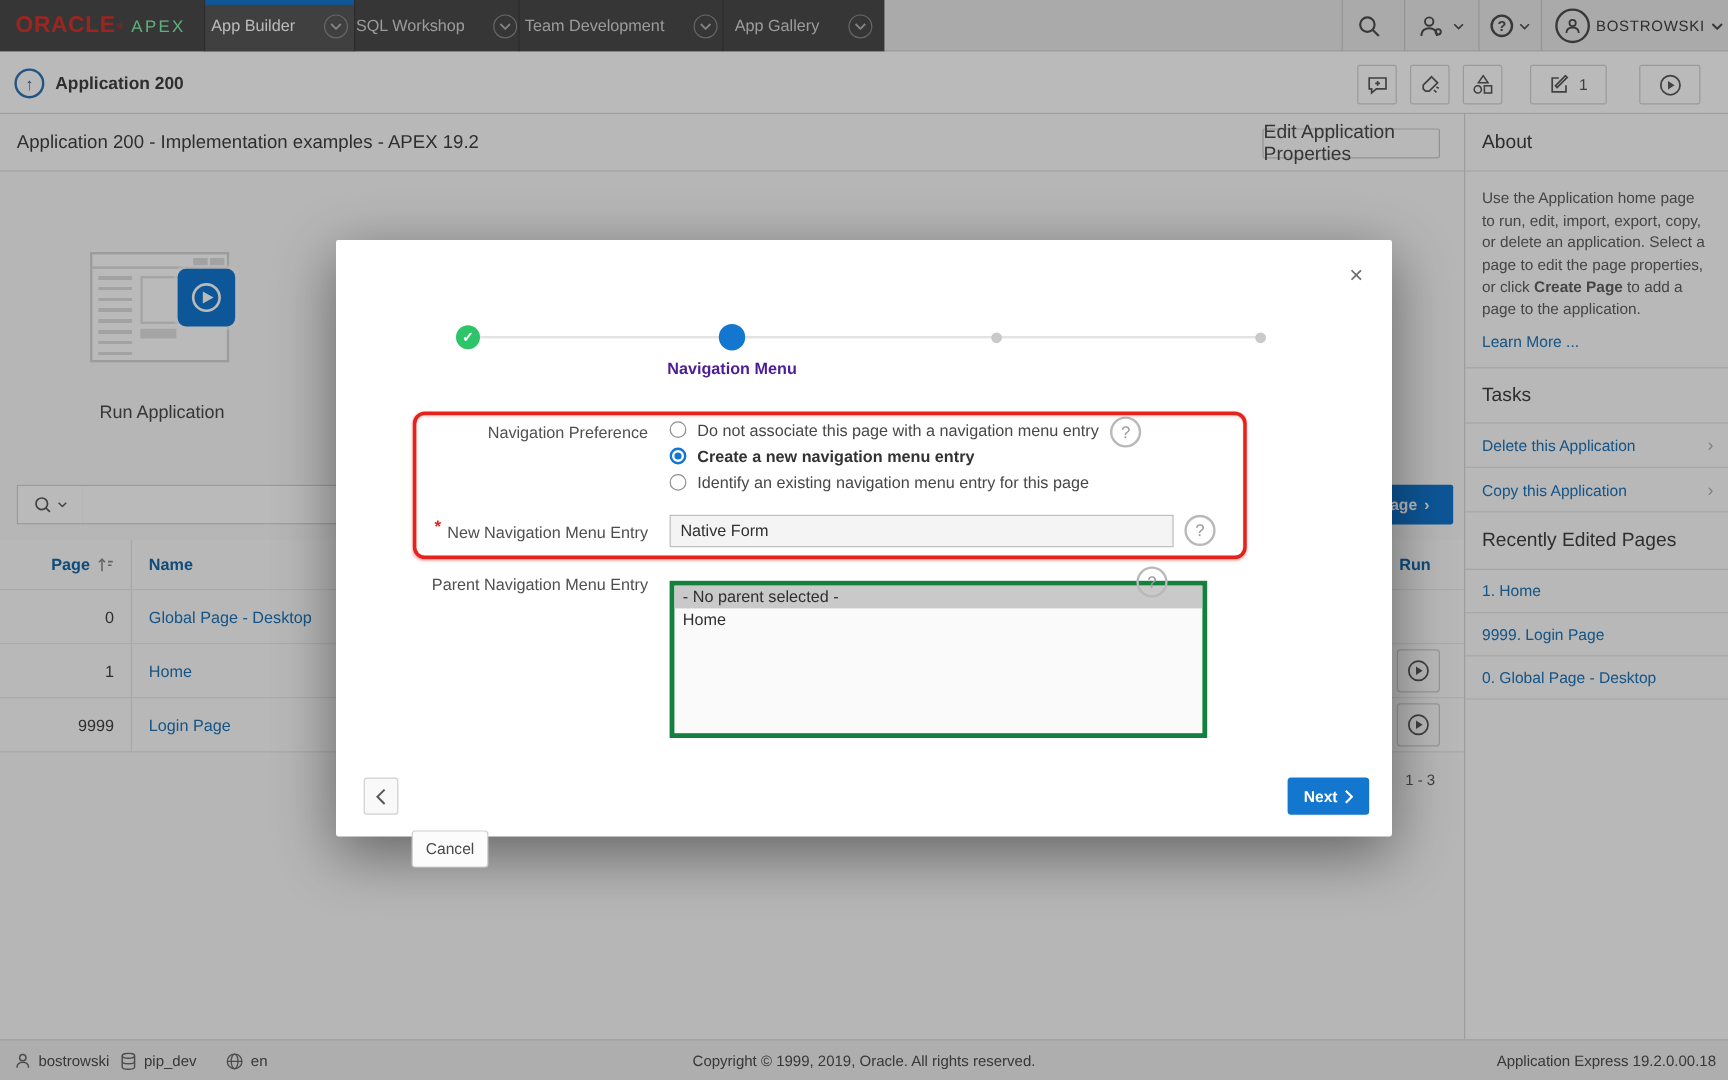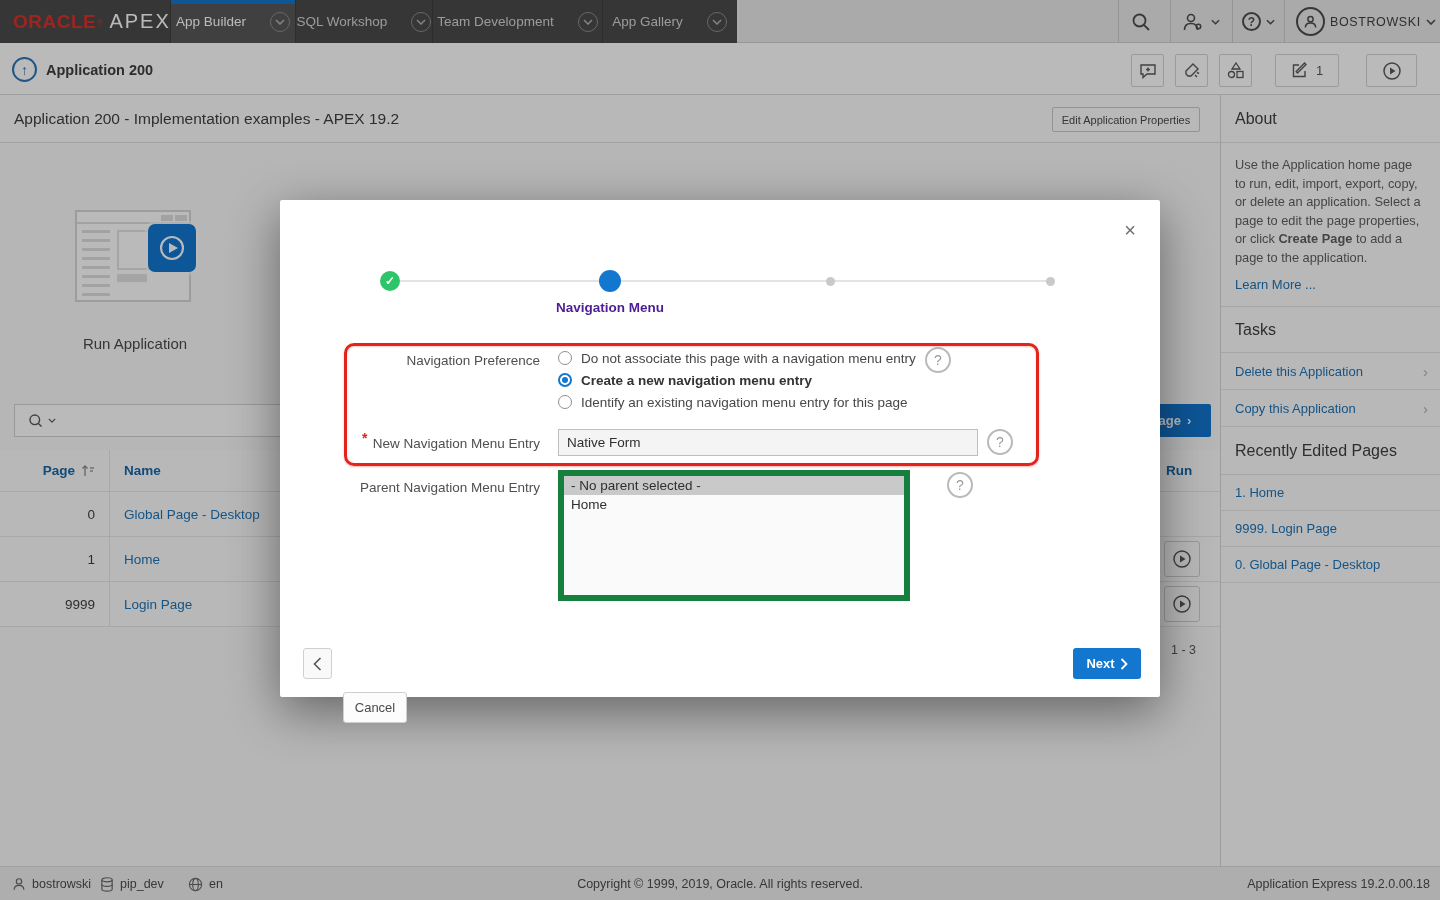--- a/index.html
+++ b/index.html
@@ -7,21 +7,21 @@
               font-family:"Liberation Sans", sans-serif; font-size:13px; color:#4a4a4a; }
   #app { position:relative; width:1440px; height:900px; background:#fafafa;border-radius:16px; }
 
   
   .nav { position:absolute; left:0; top:0; width:1440px; height:43px; background:#e9e9e9;
          border-bottom:1px solid #cfcfcf; }
   .nav-dark { position:absolute; left:0; top:0; width:737px; height:43px; background:#4a4a4a; display:flex; }
   .brand { width:170px; display:flex; align-items:center; padding-left:13px; }
   .brand-oracle { color:#d9342b; font-weight:800; font-size:19px; letter-spacing:.5px; }
   .brand-reg { color:#d9342b; font-size:7px; vertical-align:top; margin:2px 2px 0 1px; }
-  .brand-apex { color:#ffffff; font-size:20px; letter-spacing:2px; margin-left:5px; }
+  .brand-apex { color:#86efac; font-size:14px; letter-spacing:2px; margin-left:5px; }
   .tab { position:relative; display:flex; align-items:center; justify-content:center; gap:24px;
          color:#d5d5d5; font-size:13.5px; border-left:1px solid #3e3e3e; cursor:pointer; }
   .tab.active { background:#585858; color:#fff; }
   .tab.active::before { content:""; position:absolute; left:0; top:0; right:0; height:4px; background:#1377cf; }
   .tab-ab { width:125px; } .tab-sw { width:137px; } .tab-td { width:170px; } .tab-ag { width:134px; }
   .chev-circle { width:20px; height:20px; border:1px solid #8f8f8f; border-radius:50%;
                  display:flex; align-items:center; justify-content:center; }
   .chev-circle svg { stroke:#b5b5b5; }
   .nav-div { position:absolute; top:0; width:1px; height:43px; background:#cccccc; }
   .nav-ico { position:absolute; top:0; height:43px; display:flex; align-items:center; gap:5px;
@@ -43,21 +43,21 @@
   .tbtn { position:absolute; top:11px; height:33px; background:#fff; border:1px solid #d4d4d4; border-radius:2px;
           display:flex; align-items:center; justify-content:center; gap:8px; cursor:pointer; color:#555; }
   .tbtn svg { stroke:#5a5a5a; }
 
   
   .main { position:absolute; left:0; top:95px; width:1220px; height:771px; background:#fafafa; }
   .apphdr { position:absolute; left:0; top:0; width:1220px; height:48px; background:#fdfdfd;
             border-bottom:1px solid #dedede; }
   .apphdr-title { position:absolute; left:14px; top:15px; font-size:15.5px; color:#3f3f3f; }
   .edit-props { position:absolute; left:1052px; top:12px; width:148px; height:25px; background:#fcfcfc;
-                border:1px solid #c9c9c9; border-radius:2px; font-size:11px; color:#4a4a4a;
+                border:1px solid #c9c9c9; border-radius:2px; font-size:16px; color:#4a4a4a;
                 display:flex; align-items:center; justify-content:center; cursor:pointer; }
 
   
   .mockwin { position:absolute; left:75px; top:115px; width:116px; height:92px; background:#fff;
              border:2px solid #d6d6d6; }
   .mockwin .mtop { position:absolute; left:0; top:0; right:0; height:12px; border-bottom:2px solid #dedede; }
   .mockwin .mtb1 { position:absolute; right:16px; top:3px; width:12px; height:6px; background:#dedede; }
   .mockwin .mtb2 { position:absolute; right:2px; top:3px; width:12px; height:6px; background:#dedede; }
   .mockwin .mleft { position:absolute; left:5px; top:18px; width:28px; height:66px;
       background:repeating-linear-gradient(#dedede 0 3px, transparent 3px 9px); }
@@ -150,21 +150,21 @@
   .radio.sel::after { content:""; position:absolute; left:2px; top:2px; width:6px; height:6px;
                       border-radius:50%; background:#1377cf; }
   .radio-txt { font-size:13.5px; color:#474747; }
   .radio-txt.bold { font-weight:700; color:#333; }
   .helpq { position:absolute; width:26px; height:26px; border:2px solid #b9b9b9; border-radius:50%;
            color:#9a9a9a; font-size:14px; display:flex; align-items:center; justify-content:center; cursor:pointer; }
   .req-star { position:absolute; left:82px; top:230px; color:#e3231c; font-size:14px; font-weight:700; }
   .txtinput { position:absolute; left:278px; top:229px; width:420px; height:27px; border:1px solid #bfbfbf;
               background:#f4f4f4; font-size:13.5px; color:#2f2f2f; padding:0 8px;
               font-family:"Liberation Sans", sans-serif; }
-  .listbox { position:absolute; left:278px; top:270px; width:352px; height:131px; border:6px solid #15803d;
+  .listbox { position:absolute; left:278px; top:284px; width:448px; height:131px; border:4px solid #15803d;
              background:#fafafa; overflow:hidden; cursor:pointer; }
   .lb-opt { font-size:13.5px; color:#2f2f2f; padding:2px 7px; }
   .lb-opt.sel { background:#c9c9c9; }
 
   .dlg-backbtn { position:absolute; left:23px; top:448px; width:29px; height:31px; background:#f9f9f9;
                  border:1px solid #cfcfcf; border-radius:3px; display:flex; align-items:center;
                  justify-content:center; cursor:pointer; }
   .dlg-cancel { position:absolute; left:63px; top:448px; width:64px; height:31px; background:#fcfcfc;
                 border:1px solid #cfcfcf; border-radius:3px; font-size:13px; color:#4a4a4a;
                 display:flex; align-items:center; justify-content:center; cursor:pointer;margin-top:44px; }

